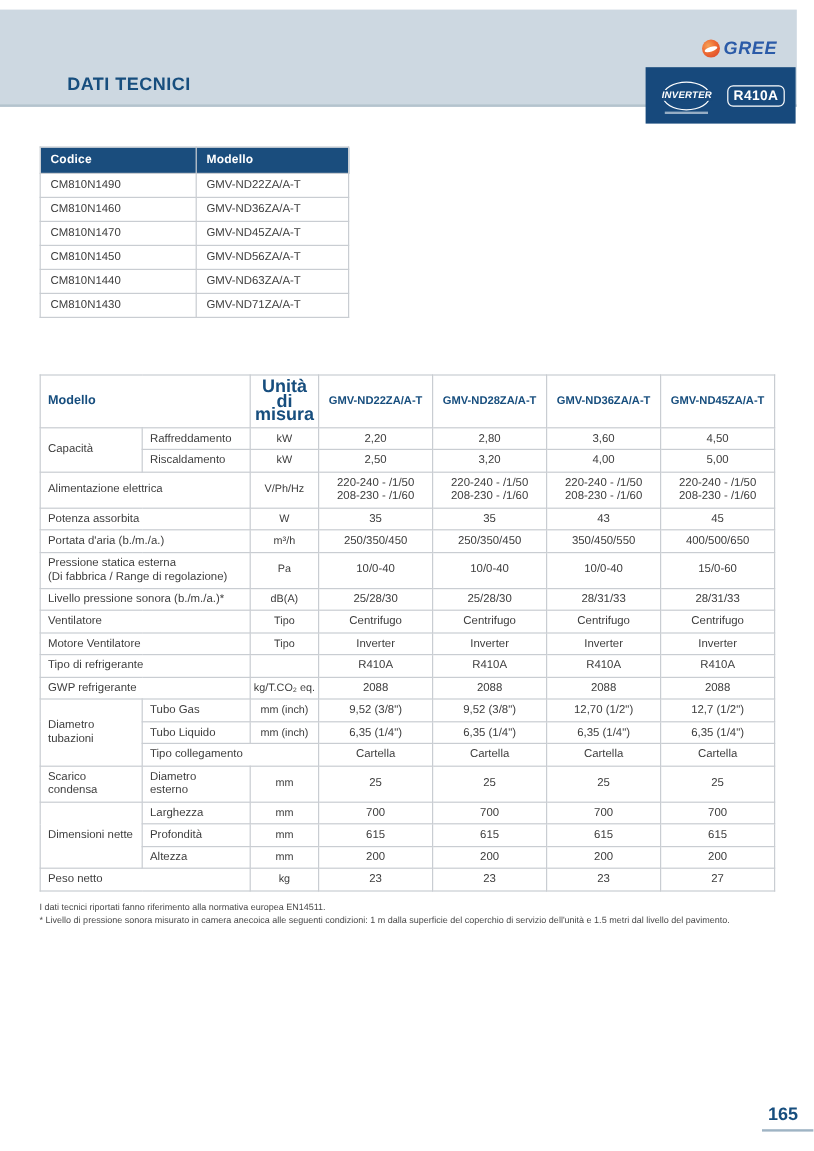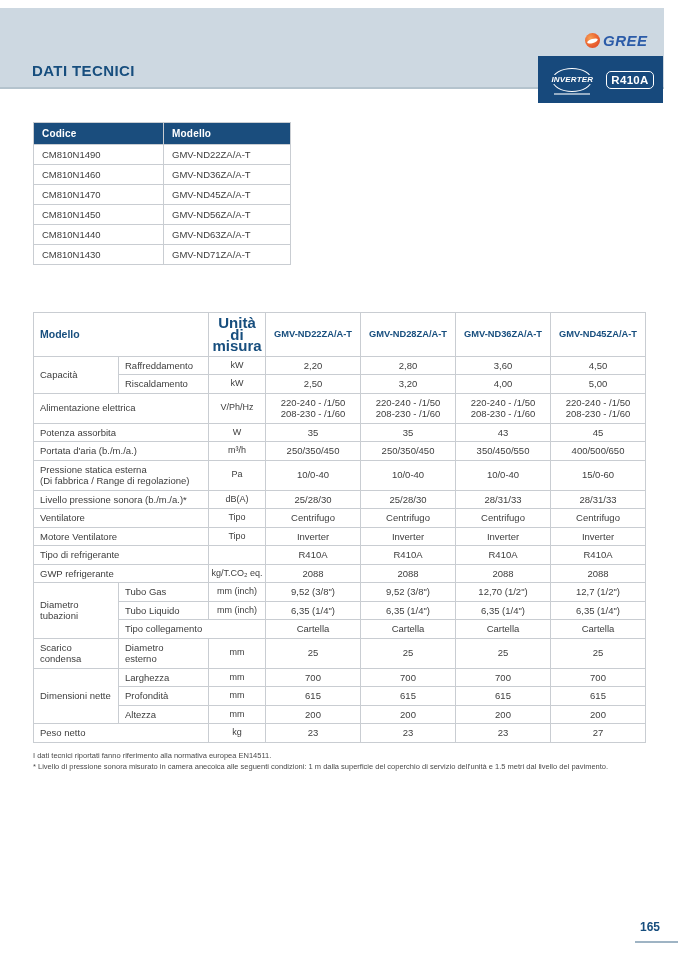--- a/index.html
+++ b/index.html
@@ -6,21 +6,21 @@
   body{
     width:678px;height:959px;position:relative;background:#ffffff;
     font-family:"Liberation Sans",sans-serif;color:#3d3d3d;overflow:hidden;
   }
   
   .band{
     position:absolute;left:0;top:8px;width:664px;height:81px;
     background:#cdd8e1;border-bottom:2px solid #b4c3cd;box-sizing:border-box;
   }
   .page-title{
-    position:absolute;left:32px;top:62px;font-size:15px;font-weight:bold;
+    position:absolute;left:56px;top:62px;font-size:15px;font-weight:bold;
     color:#174e7e;letter-spacing:.4px;
   }
   .gree-logo{position:absolute;left:585px;top:32px;display:flex;align-items:center;gap:3px;}
   .gree-icon{
     width:15px;height:15px;border-radius:50%;position:relative;overflow:hidden;
     background:radial-gradient(circle at 35% 35%, #f6a257 0%, #ed6a33 45%, #d93d27 100%);
   }
   .gree-icon::before{
     content:"";position:absolute;left:2px;top:6px;width:11px;height:4px;background:#ffffff;
     border-radius:50% 50% 50% 50%;transform:rotate(-18deg);
@@ -57,21 +57,21 @@
   .spec th{color:#174e7e;font-weight:bold;background:#ffffff;padding:4px 2px;}
   .spec th.corner{text-align:left;font-size:10.5px;padding-left:6px;}
   .spec th.unitHead{font-size:15px;line-height:11.5px;margin-top:43px;}
   .spec th.model{font-size:9.3px;letter-spacing:0;}
   .spec td{padding:3px 3px;line-height:11.5px;white-space:pre-line;background:#ffffff;}
   .spec td.lbl{text-align:left;padding-left:6px;color:#3d3d3d;}
   .spec td.unit,.spec td.val{text-align:center;}
   .spec td.unit{font-size:9px;padding-left:1px;padding-right:1px;text-align:center;}
   
   .notes{position:absolute;left:33px;top:750px;font-size:7.5px;line-height:11px;color:#4a4a4a;width:620px;}
-  .page-num{position:absolute;left:640px;top:920px;font-size:12px;font-weight:bold;color:#174e7e;}
+  .page-num{position:absolute;left:640px;top:920px;font-size:15px;font-weight:bold;color:#174e7e;}
   .footer-line{position:absolute;left:635px;top:941px;width:43px;height:2px;background:#9fb4c4;}
 </style>
 </head>
 <body>
 
 <div class="band"></div>
 <div class="page-title">DATI TECNICI</div>
 
 <div class="gree-logo">
   <span class="gree-icon"></span>

